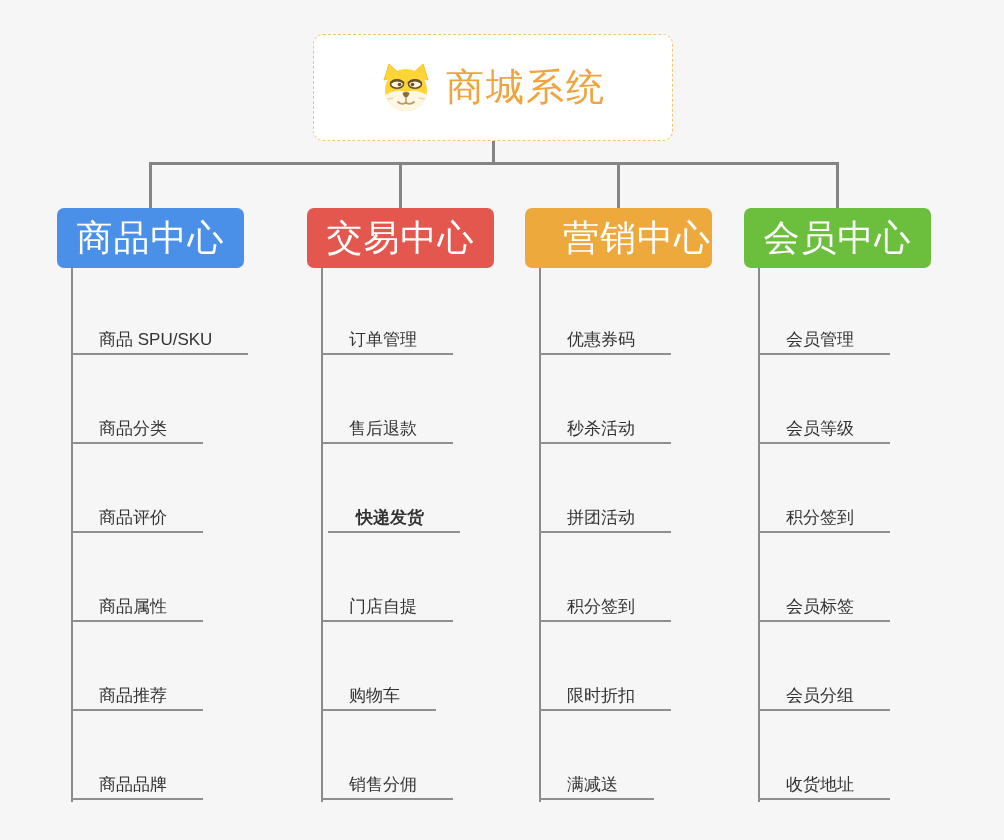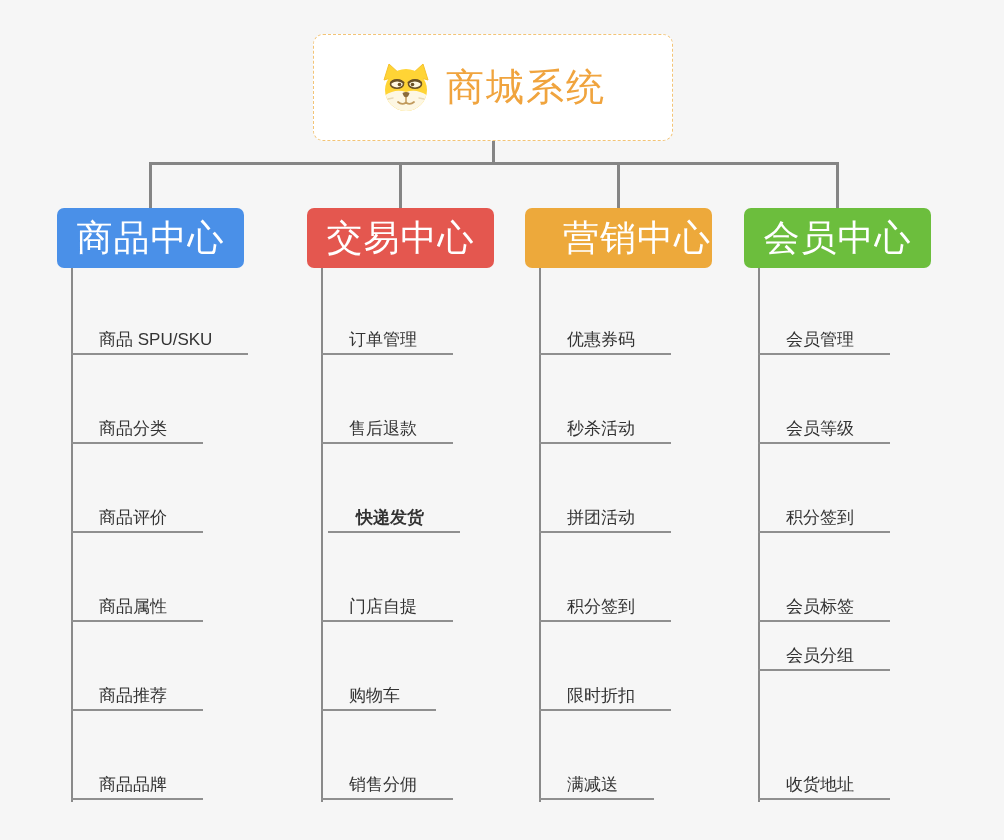--- a/index.html
+++ b/index.html
@@ -147,17 +147,17 @@
       <div class="leaf" style="left: 539px; top: 767px;">满减送</div>
       <div class="line" style="left: 836px; top: 162px; width: 3px; height: 48px;"></div>
       <div class="branch-box" style="left: 744px; background: rgb(108, 190, 61);">
         <span class="branch-label">会员中心</span>
       </div>
       <div class="line col-trunk" style="left: 758px; top: 268px; height: 534px; background: rgb(138, 138, 138); width: 2px;"></div>
       <div class="leaf" style="left: 758px; top: 322px;">会员管理</div>
       <div class="leaf" style="left: 758px; top: 411px;">会员等级</div>
       <div class="leaf" style="left: 758px; top: 500px;">积分签到</div>
       <div class="leaf" style="left: 758px; top: 589px;">会员标签</div>
-      <div class="leaf" style="left: 758px; top: 638px;">会员分组</div>
+      <div class="leaf" style="left: 758px; top: 678px;">会员分组</div>
       <div class="leaf" style="left: 758px; top: 767px;">收货地址</div>
     </div>
 
 </div>
 
 </body></html>

